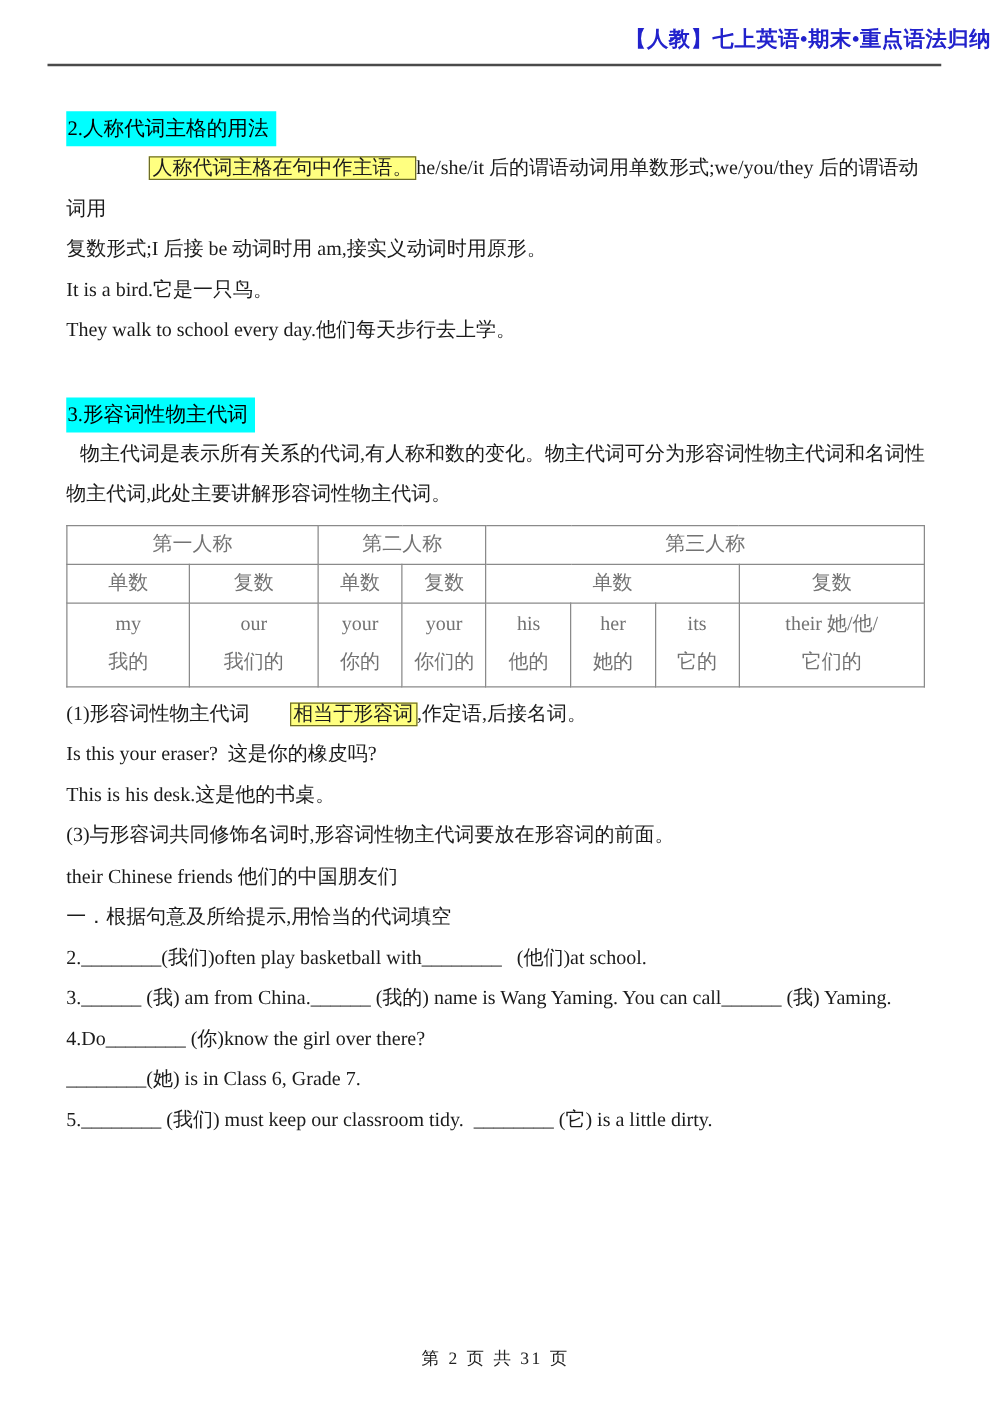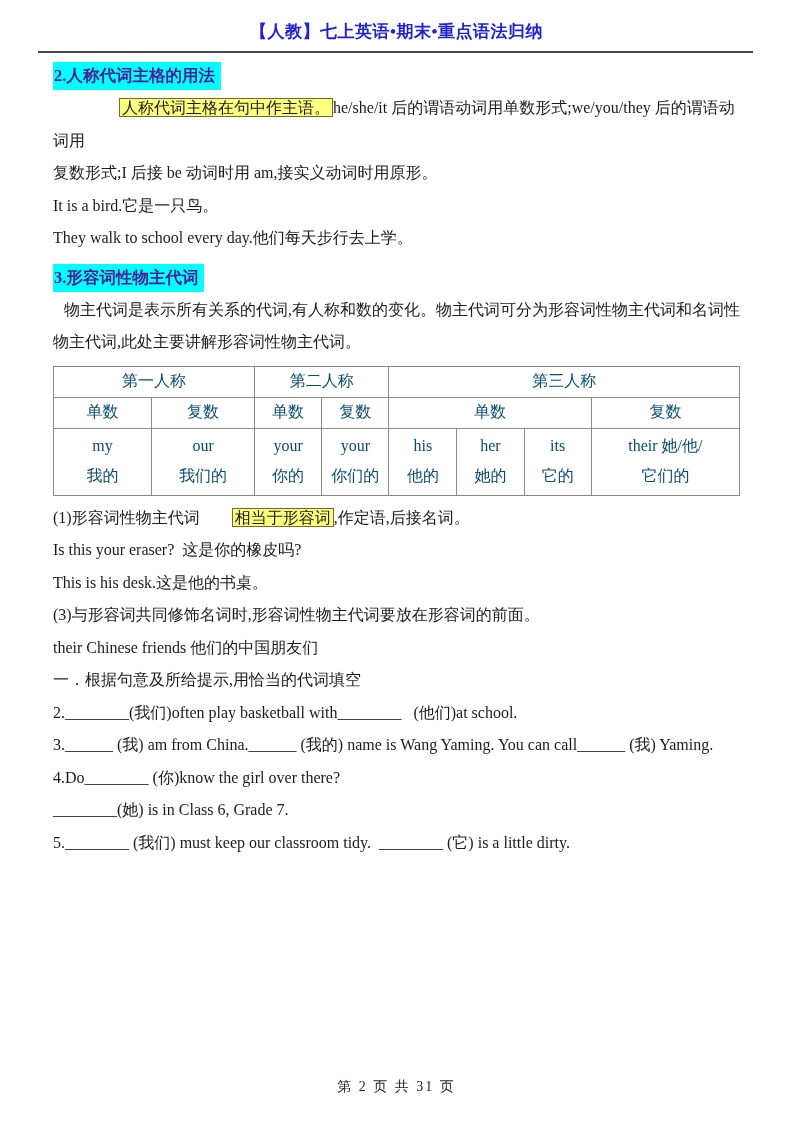--- a/index.html
+++ b/index.html
@@ -6,44 +6,45 @@
   html, body { margin: 0; padding: 0; background: #ffffff; }
   .page {
     width: 793px;
     height: 1122px;
     background: #ffffff;
     font-family: "Liberation Serif", "DejaVu Serif", serif;
     color: #1b1b1b;
     position: relative;
     overflow: hidden;
   }
-  .doc-header { padding-top: 20px; text-align: center; }
+  .doc-header { padding-top: 20px; text-align: right; }
   .doc-title {
     font-size: 17px;
     font-weight: bold;
     color: #2222cc;
     letter-spacing: 0.5px;
   }
   .header-rule {
     border: none;
     border-top: 2.5px solid #4a4a4a;
     margin: 8px 40px 0 38px;
   }
   .content { padding: 0 53px; }
   .sec-heading {
     margin: 9px 0 2px 0;
     line-height: 26px;
   }
   .sec-heading span {
     display: inline-block;
     background: #00ffff;
-    font-weight: bold;
+    font-weight: normal;
     font-size: 16.5px;
-    color: #4c1d95;
+    color: #000000;
     padding: 1px 6px 1px 1px;
+    margin-top: 27px;
   }
   .line {
     font-size: 16px;
     line-height: 32.5px;
     margin: 0;
     white-space: pre-wrap;
   }
   .indent1 { text-indent: 11px; text-align: right; }
   .indent2 { text-indent: 34px; }
   .hl-box {
@@ -55,21 +56,21 @@
   table.pronoun-table {
     width: 100%;
     border-collapse: collapse;
     margin: 7px 0 6px 0;
     table-layout: fixed;
   }
   table.pronoun-table td {
     border: 1px solid #8a8a8a;
     text-align: center;
     font-size: 16px;
-    color: #0c4a6e;
+    color: #737373;
     padding: 3px 2px;
     height: 31px;
   }
   table.pronoun-table tr.body-row td { padding: 2px 2px 4px 2px; }
   .cell-line { line-height: 30px; }
   .footer {
     position: absolute;
     bottom: 26px;
     left: 0;
     width: 100%;

